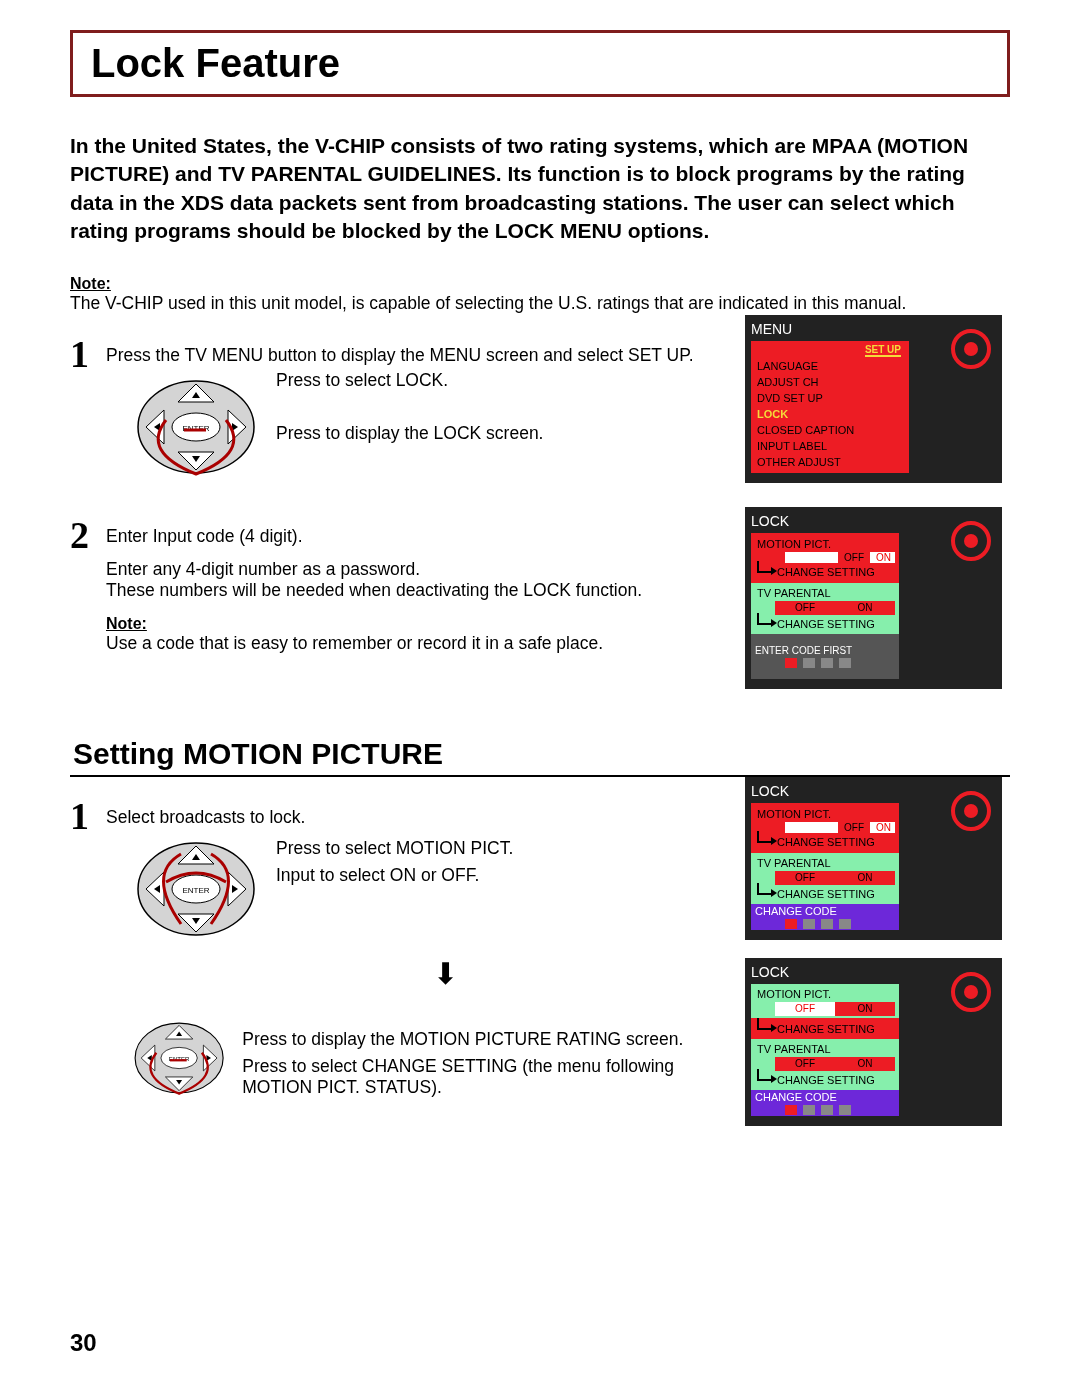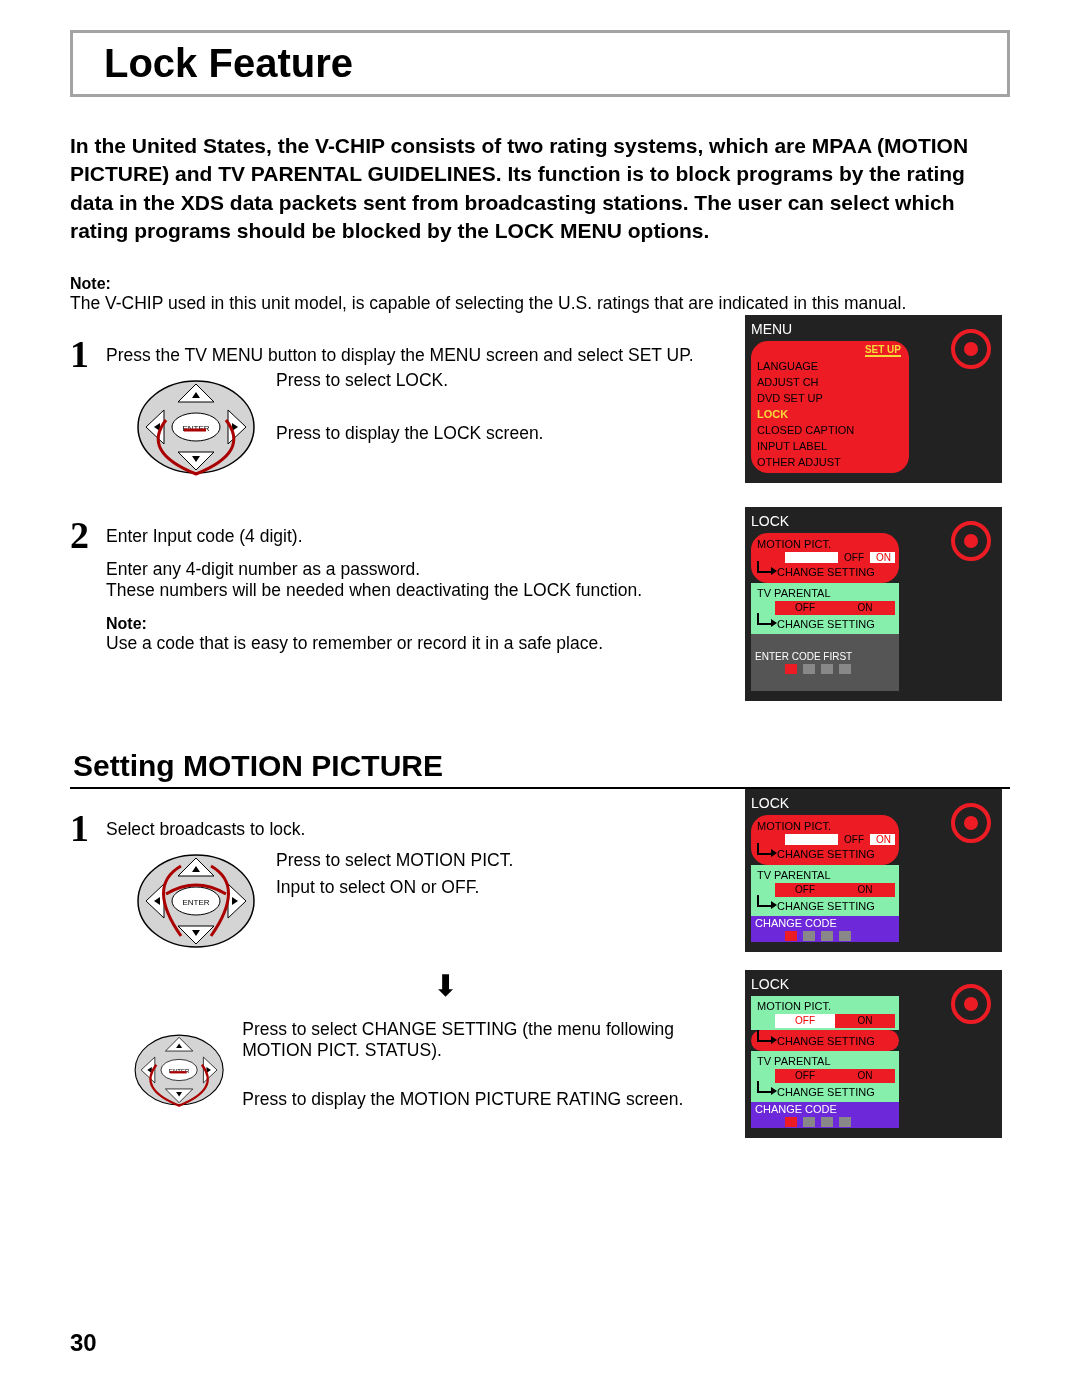--- a/index.html
+++ b/index.html
@@ -10,38 +10,39 @@
     color: #000;
   }
   .page {
     width: 1080px;
     height: 1397px;
     position: relative;
     box-sizing: border-box;
     padding: 30px 70px 50px 70px;
   }
   .title-box {
-    border: 3px solid #a3a3a3;
-    padding: 8px 31px;
+    border: 3px solid #7f1d1d;
+    padding: 8px 18px;
     margin-bottom: 35px;
   }
   .title-box h1 {
     margin: 0;
     font-size: 40px;
     font-weight: bold;
   }
   .intro {
     font-size: 21px;
     font-weight: bold;
     line-height: 1.35;
     margin-bottom: 30px;
   }
   .note-label {
     font-size: 16px;
     font-weight: bold;
+    text-decoration: underline;
   }
   .note-text, .body-text {
     font-size: 17.5px;
     line-height: 1.25;
   }
   .step-row {
     display: flex;
     align-items: flex-start;
     margin-top: 22px;
   }
@@ -109,21 +110,20 @@
   }
   .tv-title {
     font-size: 14px;
     margin-bottom: 4px;
   }
   .red-box {
     background: #ed1c24;
     padding: 3px 4px;
     position: relative;
     width: 140px;
-    border-radius: 17px;
   }
   .white-box {
     background: #86efac;
     color: #000;
     padding: 2px 4px;
     width: 140px;
     position: relative;
   }
   .row-line {
     font-size: 11px;
@@ -163,21 +163,21 @@
     color: #d00;
     flex: 1;
     text-align: center;
     font-size: 10px;
     line-height: 14px;
   }
   .enter-code-bar {
     background: #555;
     width: 140px;
     font-size: 10px;
-    padding: 17px 4px;
+    padding: 11px 4px;
   }
   .code-dashes {
     display: flex;
     gap: 6px;
     margin-left: 30px;
     margin-top: 2px;
   }
   .code-dash {
     display: inline-block;
     width: 12px;
@@ -400,22 +400,22 @@
                 <text x="70" y="59" font-size="8" text-anchor="middle">ENTER</text>
                 <polygon points="70,20 74,26 66,26" fill="#000"></polygon>
                 <polygon points="70,90 74,84 66,84" fill="#000"></polygon>
                 <polygon points="28,55 34,51 34,59" fill="#000"></polygon>
                 <polygon points="112,55 106,51 106,59" fill="#000"></polygon>
                 <path d="M 40 48 Q 15 80 70 102 Q 125 80 100 48" fill="none" stroke="#a00" stroke-width="3"></path>
                 <path d="M 58 58 L 80 58" fill="none" stroke="#a00" stroke-width="3"></path>
               </svg>
             </div>
             <div class="remote-instr">
+              <div class="instr-line" style="margin-top:28px;">Press to display the MOTION PICTURE RATING screen.</div>
               <div class="instr-line">Press to select CHANGE SETTING (the menu following MOTION PICT. STATUS).</div>
-              <div class="instr-line" style="margin-top:28px;">Press to display the MOTION PICTURE RATING screen.</div>
             </div>
           </div>
         </div>
       </div>
     </div>
 
     <div class="right-col">
 
       <div class="tv-screen">
         <div class="tv-title">LOCK</div>

